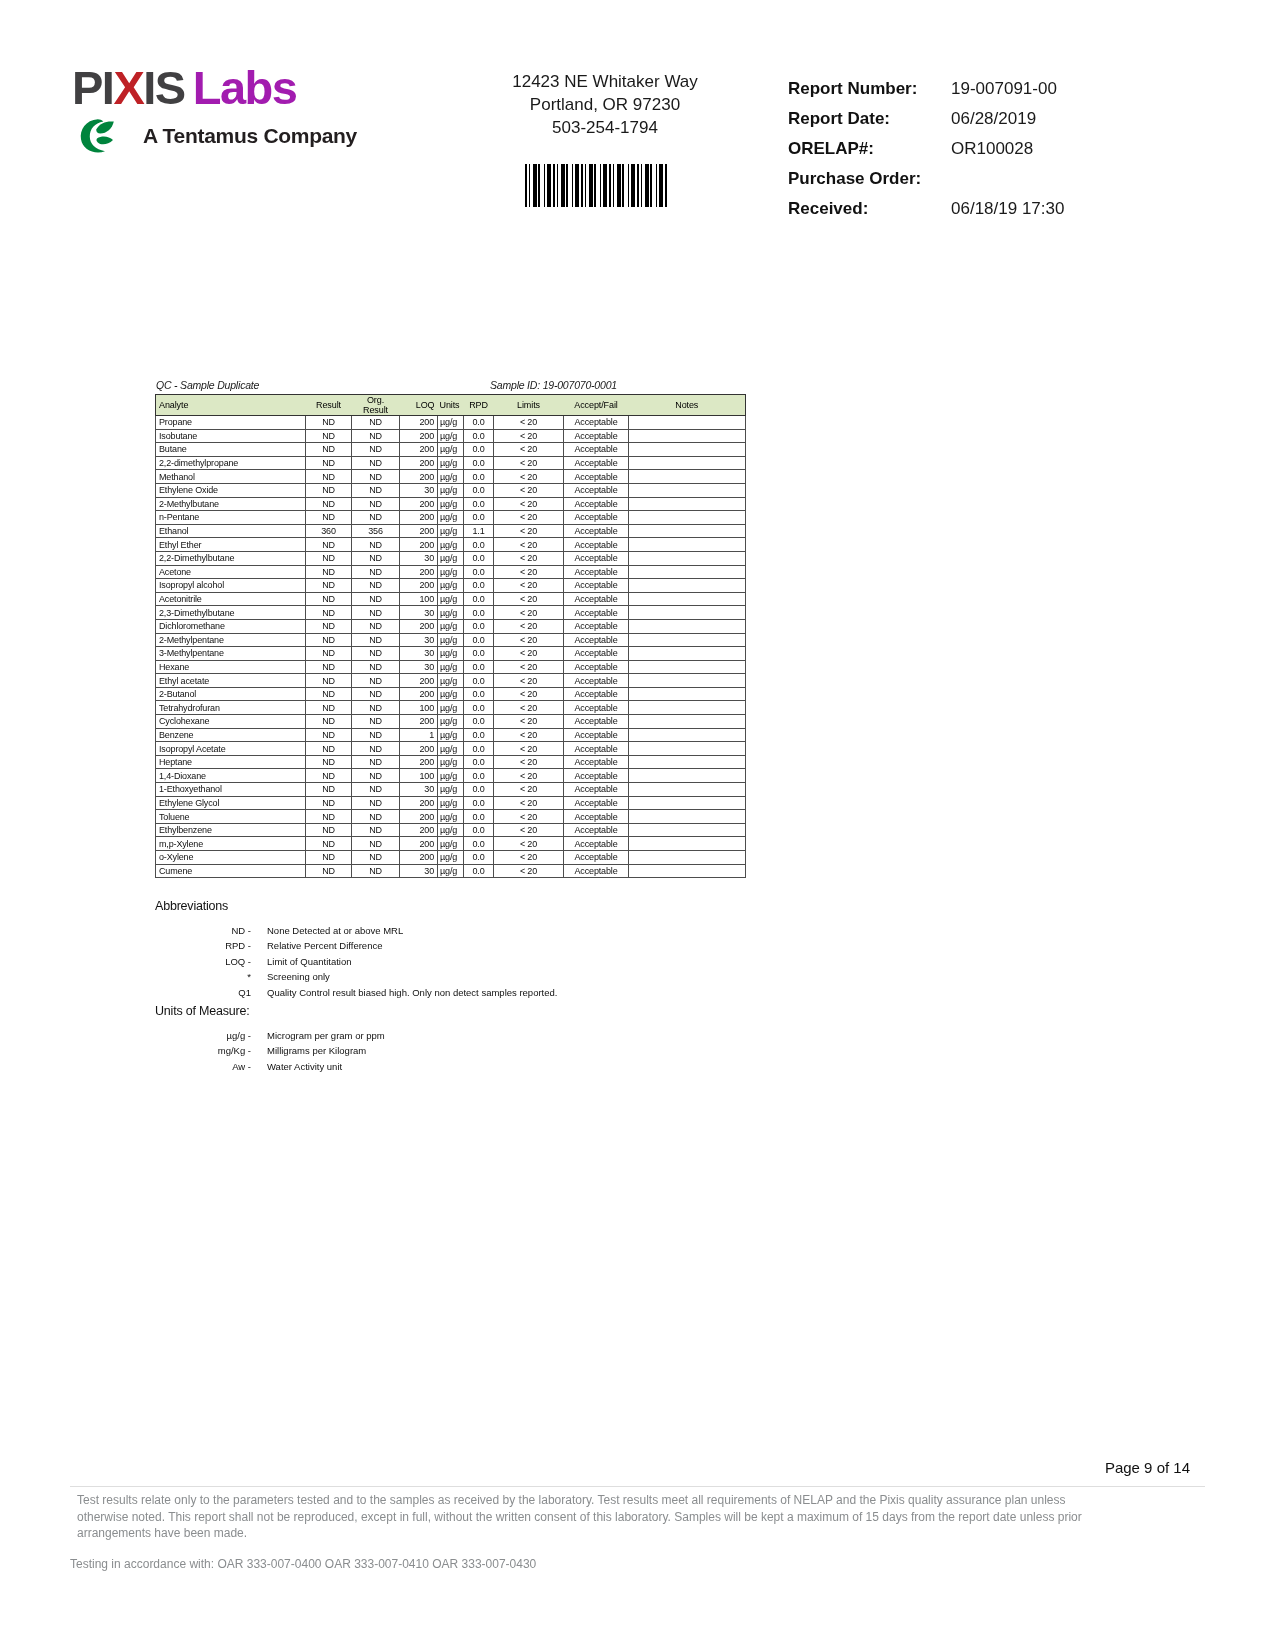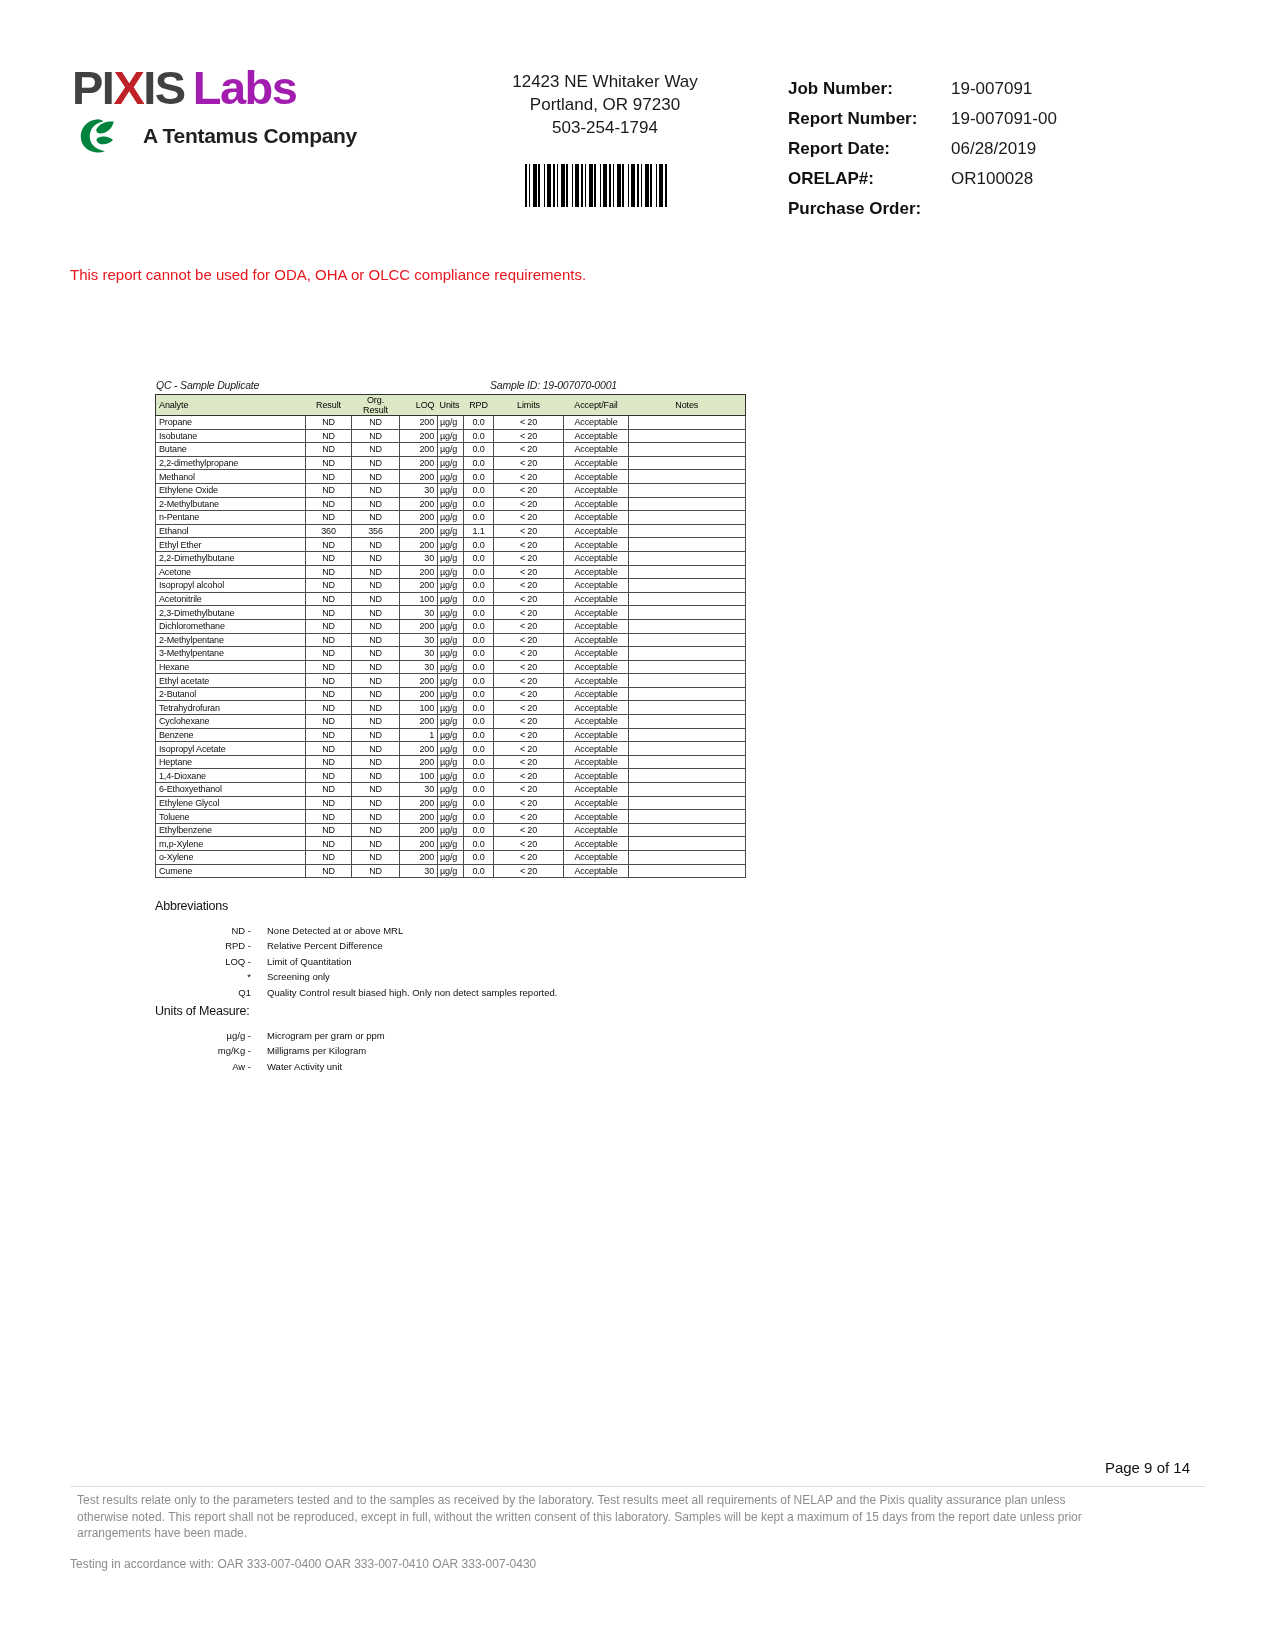--- a/index.html
+++ b/index.html
@@ -96,42 +96,41 @@
   <div class="address">
       <div>12423 NE Whitaker Way</div>
       <div>Portland, OR 97230</div>
       <div>503-254-1794</div>
     </div>
 
   <div class="barcode"></div>
 
   <div class="report-info">
       <div class="info-row">
-      <span class="info-label">Job Number:</span>
-      <span class="info-value">19-007091</span>
-    </div>
-      <div class="info-row">
       <span class="info-label">Report Number:</span>
       <span class="info-value">19-007091-00</span>
     </div>
       <div class="info-row">
       <span class="info-label">Report Date:</span>
       <span class="info-value">06/28/2019</span>
     </div>
       <div class="info-row">
       <span class="info-label">ORELAP#:</span>
       <span class="info-value">OR100028</span>
     </div>
       <div class="info-row">
       <span class="info-label">Purchase Order:</span>
       <span class="info-value"></span>
     </div>
-    </div>
-
-  <div class="notice">This report cannot be used for ODA, OHA or OLCC compliance requirements.</div>
+      <div class="info-row">
+      <span class="info-label">Received:</span>
+      <span class="info-value">06/18/19  17:30</span>
+    </div>
+    </div>
+
 
   <section class="qc">
     <div class="qc-head">
       <span class="qc-title">QC - Sample Duplicate</span>
       <span class="qc-sample">Sample ID: 19-007070-0001</span>
     </div>
     <table class="qc-table">
       <colgroup>
         <col style="width:150px">
           <col style="width:46px">
@@ -448,21 +447,21 @@
           <td>ND</td>
           <td>ND</td>
           <td>100</td>
           <td>µg/g</td>
           <td>0.0</td>
           <td>&lt; 20</td>
           <td>Acceptable</td>
           <td></td>
         </tr>
           <tr>
-          <td>6-Ethoxyethanol</td>
+          <td>1-Ethoxyethanol</td>
           <td>ND</td>
           <td>ND</td>
           <td>30</td>
           <td>µg/g</td>
           <td>0.0</td>
           <td>&lt; 20</td>
           <td>Acceptable</td>
           <td></td>
         </tr>
           <tr>

